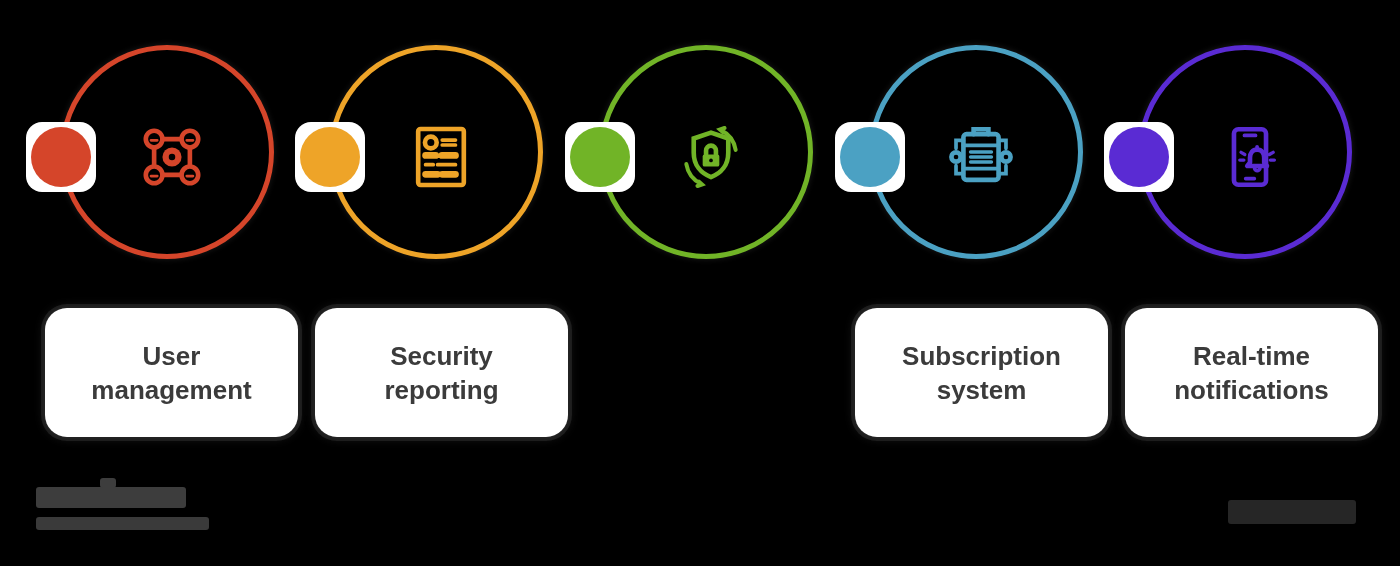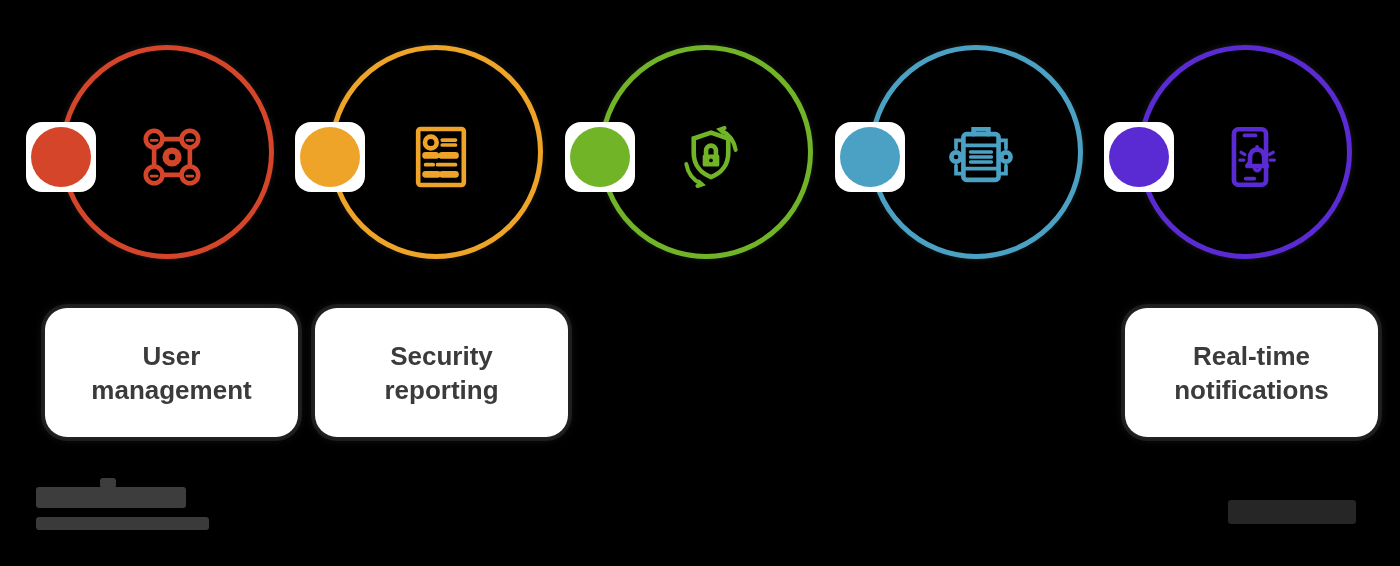--- a/index.html
+++ b/index.html
@@ -124,20 +124,23 @@
       </svg>
     </div>
   </div>
 
   <div class="label-box" style="left:45px">
     <span class="label-text">User management</span>
   </div>
   <div class="label-box" style="left:315px">
     <span class="label-text">Security reporting</span>
   </div>
+  <div class="label-box" style="left:855px">
+    <span class="label-text">Subscription system</span>
+  </div>
   <div class="label-box" style="left:1125px">
     <span class="label-text">Real-time notifications</span>
   </div>
 
   <div class="wm wm-l1"></div>
   <div class="wm wm-l1b"></div>
   <div class="wm wm-l2"></div>
   <div class="wm wm-r"></div>
 
 </div>

